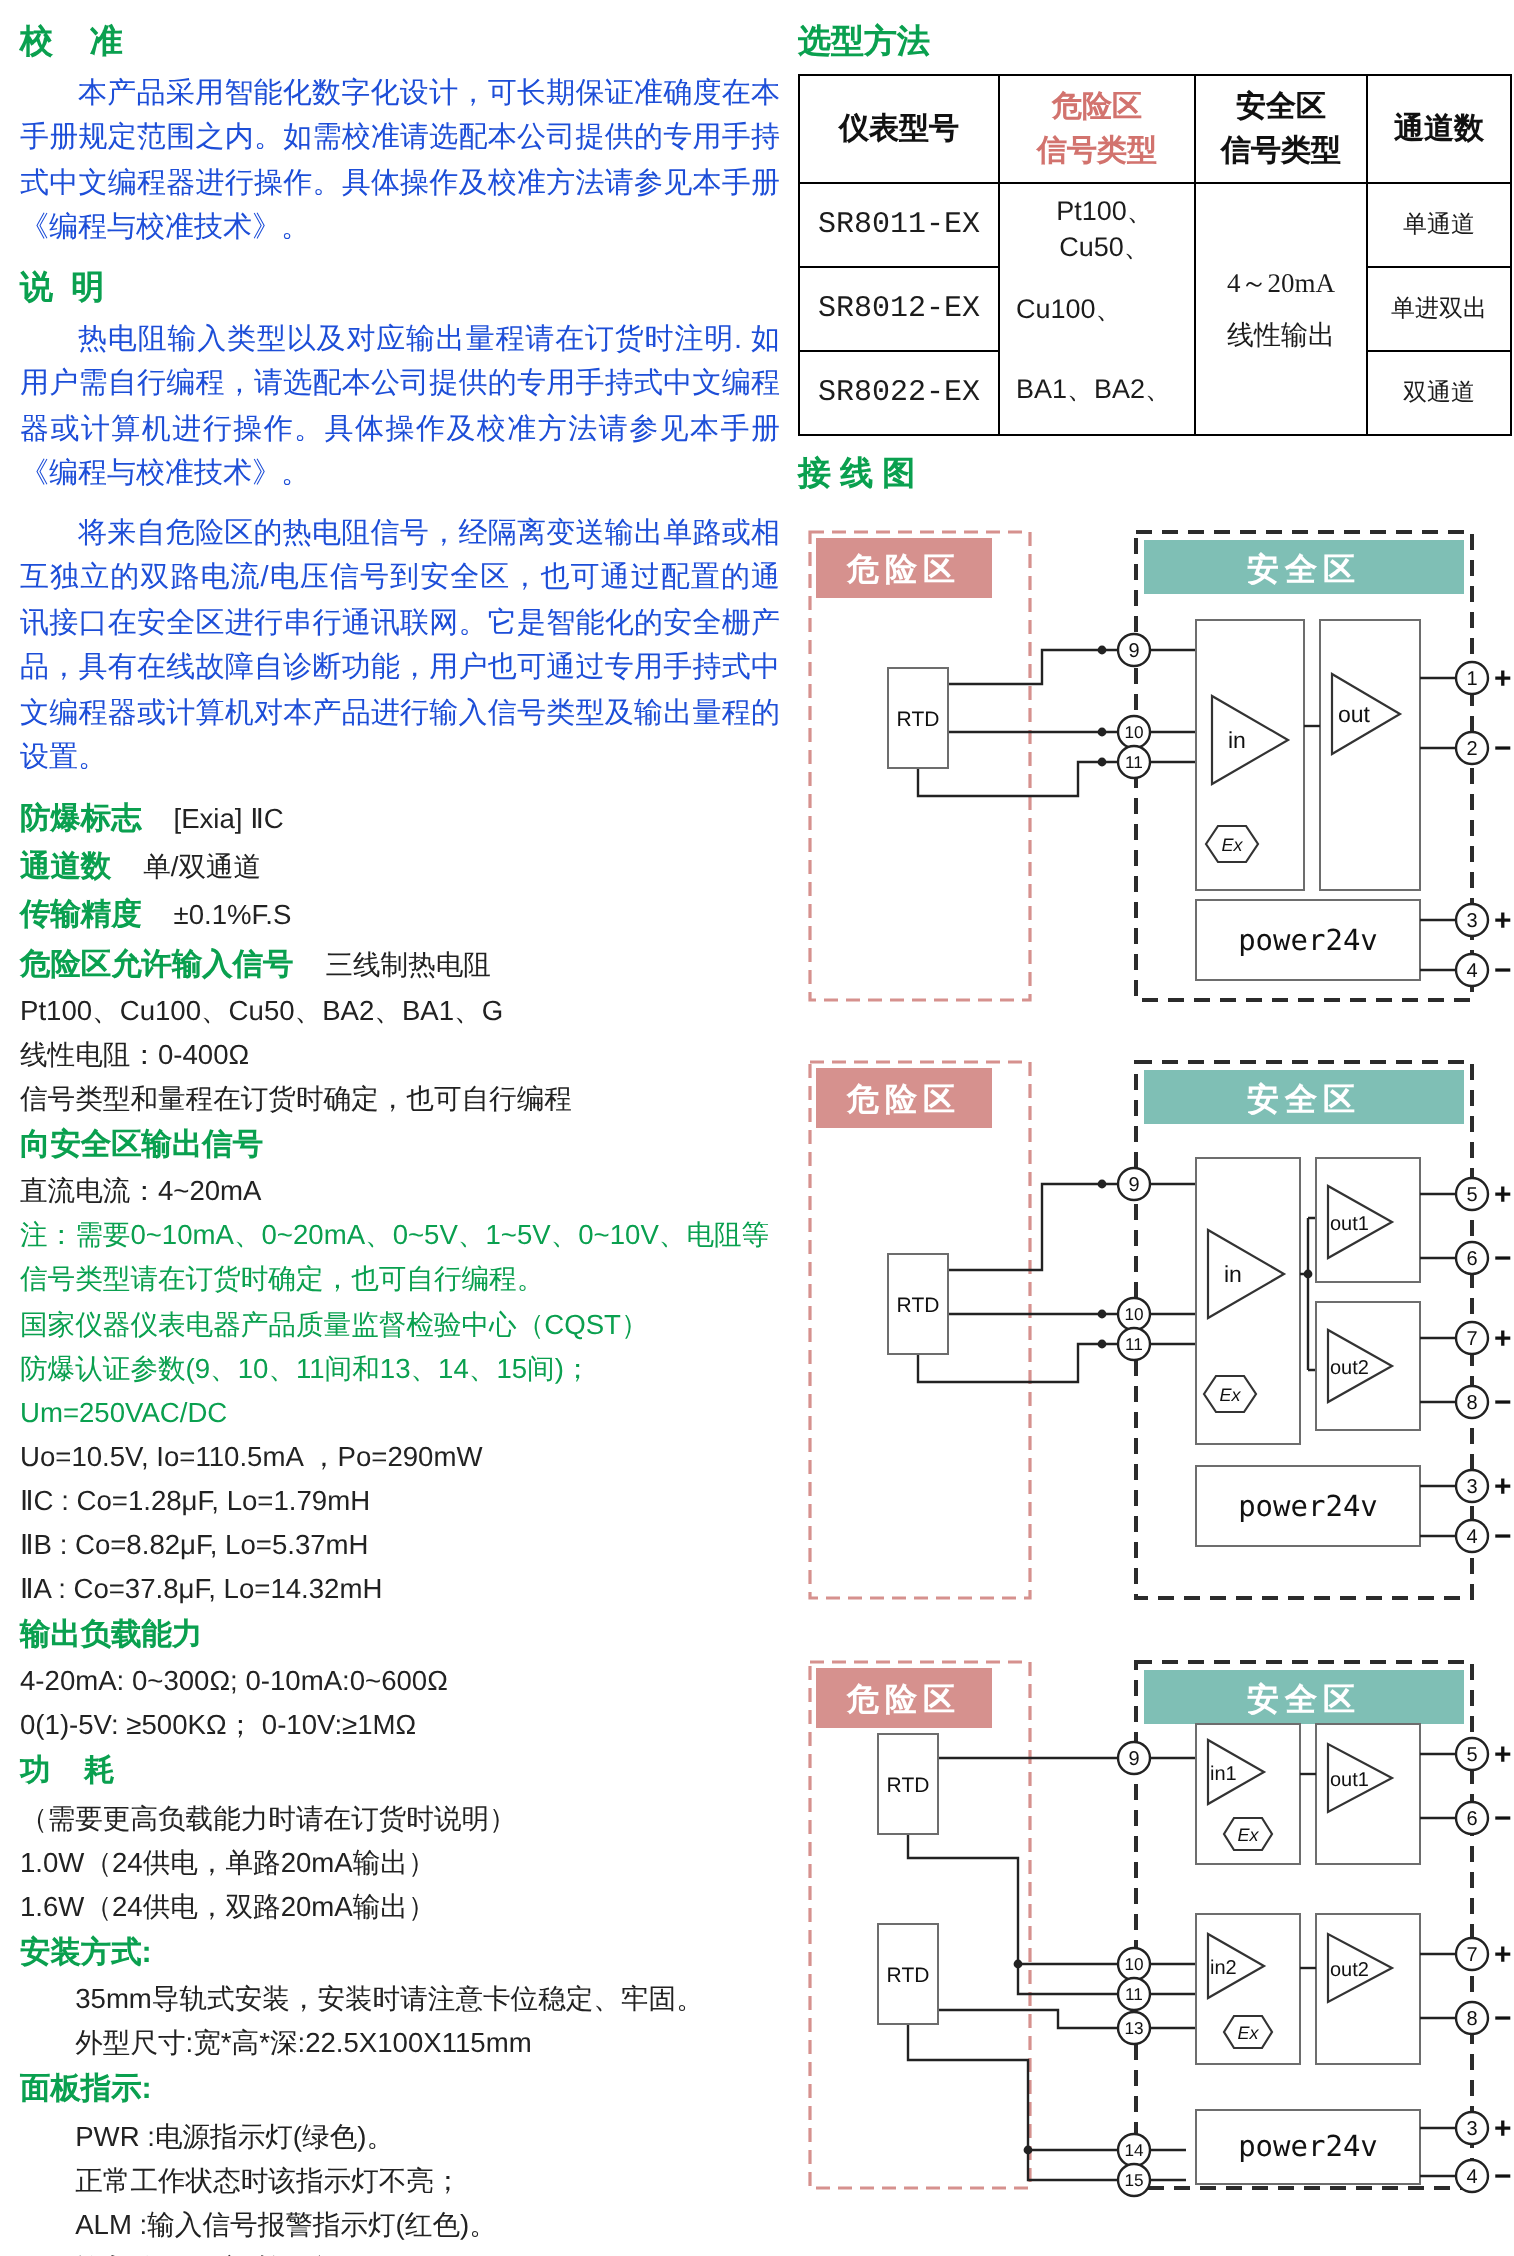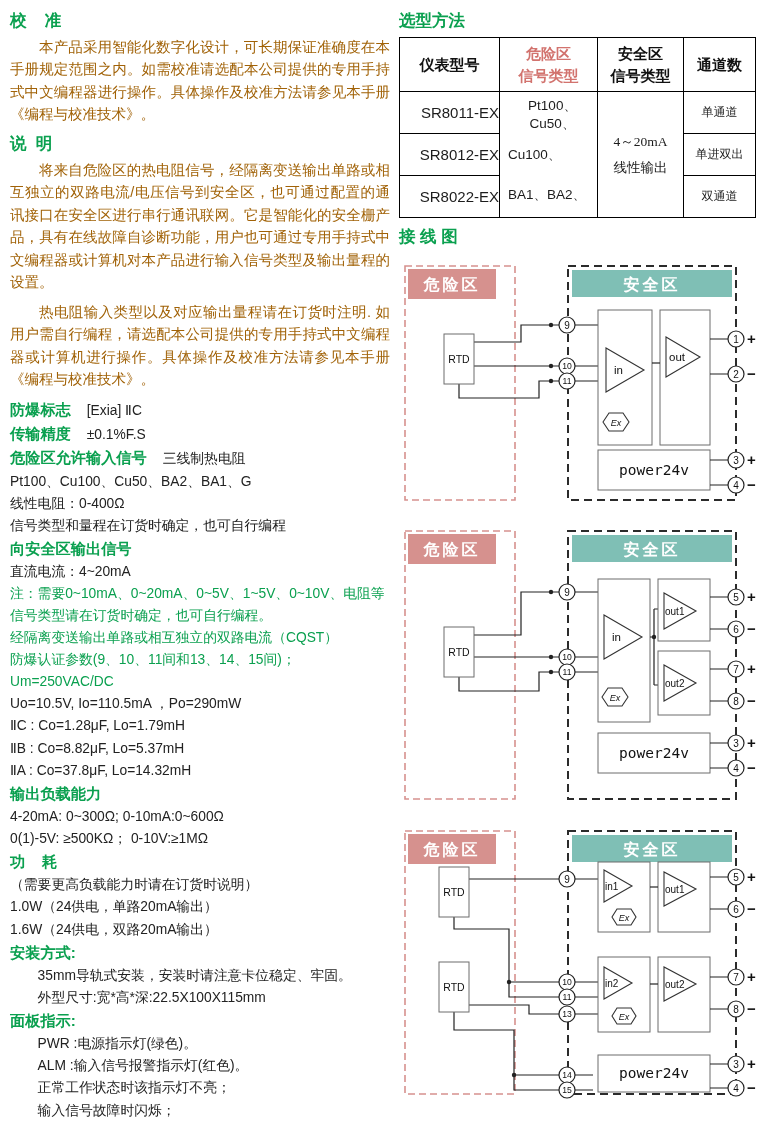--- a/index.html
+++ b/index.html
@@ -15,37 +15,37 @@
     font-family:"Liberation Sans","DejaVu Sans",sans-serif;
   }
   .page{display:flex;gap:9px;padding:8px 4px 0 10px;}
   .col-left{flex:0 0 380px;width:380px;}
   .col-right{flex:0 0 356px;width:356px;}
 
   .sec-title{
     color:var(--heading-green,#0aa04f);font-size:16.5px;font-weight:bold;
     margin:2px 0 4px;white-space:pre;
   }
-  .para{font-size:14.5px;line-height:1.55;margin:2px 0 7px;text-indent:2em;text-align:justify;color:#a16207;}
+  .para{font-size:14.5px;line-height:1.55;margin:2px 0 7px;text-indent:2em;text-align:justify;color:#1d4ed8;}
 
   .spec-line{font-size:13.8px;line-height:1.6;color:#222;}
   .spec-line .spec-label{
     color:var(--heading-green,#0aa04f);font-weight:bold;font-size:15.2px;
     margin-right:16px;white-space:pre;
   }
   .spec-line .spec-label:empty{display:none;margin:0;}
   .spec-line.g .spec-value{color:var(--heading-green,#0aa04f);text-align:right;}
   .spec-line.bi .spec-value{margin-left:2em;display:inline-block;}
 
   
   .sel-table{border-collapse:collapse;width:356px;margin:5px 0 8px;table-layout:fixed;}
   .sel-table th,.sel-table td{border:1.2px solid #000;padding:0;text-align:center;vertical-align:middle;}
   .sel-table th{height:54px;font-size:15px;font-weight:600;line-height:1.45;color:#111;}
   .sel-table th.red-text{color:var(--table-red,#d2736e);}
-  .sel-table td.model{font-family:Liberation Sans, sans-serif;font-size:15px;height:42px;text-align:right;}
+  .sel-table td.model{font-family:Liberation Mono, monospace;font-size:15px;height:42px;}
   .sel-table td.chan{font-size:12px;}
   .sel-table td.hazard-cell{text-align:center;padding-left:8px;font-size:13.5px;}
   .sel-table td.hazard-cell div{height:40px;display:flex;align-items:center;}
   .sel-table td.safe-cell{font-size:13.5px;line-height:1.9;font-family:Liberation Serif, serif;}
 
   
   .diagram{display:block;margin:3px 0 10px;}
   svg{font-family:"Liberation Sans","DejaVu Sans",sans-serif;}
   .hz-border{fill:none;stroke:var(--hazard-salmon,#d6918e);stroke-width:1.6;}
   .hz-label-bg{fill:var(--hazard-salmon,#d6918e);}
@@ -69,29 +69,32 @@
 </head>
 <body>
 
 <div class="page">
 
   <div class="col-left">
     <h2 class="sec-title">校    准</h2>
     <p class="para">本产品采用智能化数字化设计，可长期保证准确度在本手册规定范围之内。如需校准请选配本公司提供的专用手持式中文编程器进行操作。具体操作及校准方法请参见本手册《编程与校准技术》。</p>
 
     <h2 class="sec-title">说  明</h2>
+    <p class="para">热电阻输入类型以及对应输出量程请在订货时注明. 如用户需自行编程，请选配本公司提供的专用手持式中文编程器或计算机进行操作。具体操作及校准方法请参见本手册《编程与校准技术》。</p>
     <p class="para">将来自危险区的热电阻信号，经隔离变送输出单路或相互独立的双路电流/电压信号到安全区，也可通过配置的通讯接口在安全区进行串行通讯联网。它是智能化的安全栅产品，具有在线故障自诊断功能，用户也可通过专用手持式中文编程器或计算机对本产品进行输入信号类型及输出量程的设置。</p>
-    <p class="para">热电阻输入类型以及对应输出量程请在订货时注明. 如用户需自行编程，请选配本公司提供的专用手持式中文编程器或计算机进行操作。具体操作及校准方法请参见本手册《编程与校准技术》。</p>
 
     <div class="spec-list">
 
         <div class="spec-line kv">
           <span class="spec-label">防爆标志</span><span class="spec-value">[Exia] ⅡC</span>
         </div>
 
+        <div class="spec-line kv">
+          <span class="spec-label">通道数</span><span class="spec-value">单/双通道</span>
+        </div>
 
         <div class="spec-line kv">
           <span class="spec-label">传输精度</span><span class="spec-value">±0.1%F.S</span>
         </div>
 
         <div class="spec-line kv">
           <span class="spec-label">危险区允许输入信号</span><span class="spec-value">三线制热电阻</span>
         </div>
 
         <div class="spec-line b">
@@ -112,21 +115,21 @@
 
         <div class="spec-line b">
           <span class="spec-value">直流电流：4~20mA</span>
         </div>
 
         <div class="spec-line g">
           <span class="spec-value">注：需要0~10mA、0~20mA、0~5V、1~5V、0~10V、电阻等信号类型请在订货时确定，也可自行编程。</span>
         </div>
 
         <div class="spec-line g">
-          <span class="spec-value">经隔离变送输出单路或相互独立的双路电流（CQST）</span>
+          <span class="spec-value">国家仪器仪表电器产品质量监督检验中心（CQST）</span>
         </div>
 
         <div class="spec-line g">
           <span class="spec-value">防爆认证参数(9、10、11间和13、14、15间)；</span>
         </div>
 
         <div class="spec-line g">
           <span class="spec-value">Um=250VAC/DC</span>
         </div>
 
@@ -188,25 +191,25 @@
 
         <div class="spec-line kv">
           <span class="spec-label">面板指示:</span><span class="spec-value"></span>
         </div>
 
         <div class="spec-line bi">
           <span class="spec-value">PWR :电源指示灯(绿色)。</span>
         </div>
 
         <div class="spec-line bi">
+          <span class="spec-value">正常工作状态时该指示灯不亮；</span>
+        </div>
+
+        <div class="spec-line bi">
           <span class="spec-value">ALM :输入信号报警指示灯(红色)。</span>
-        </div>
-
-        <div class="spec-line bi">
-          <span class="spec-value">正常工作状态时该指示灯不亮；</span>
         </div>
 
         <div class="spec-line bi">
           <span class="spec-value">输入信号故障时闪烁；</span>
         </div>
 
       </div>
   </div>
 
   <div class="col-right">

